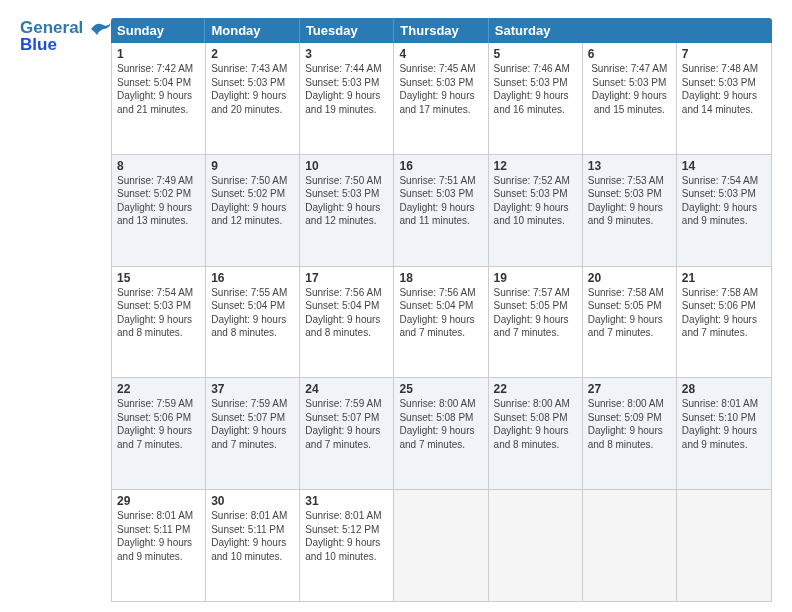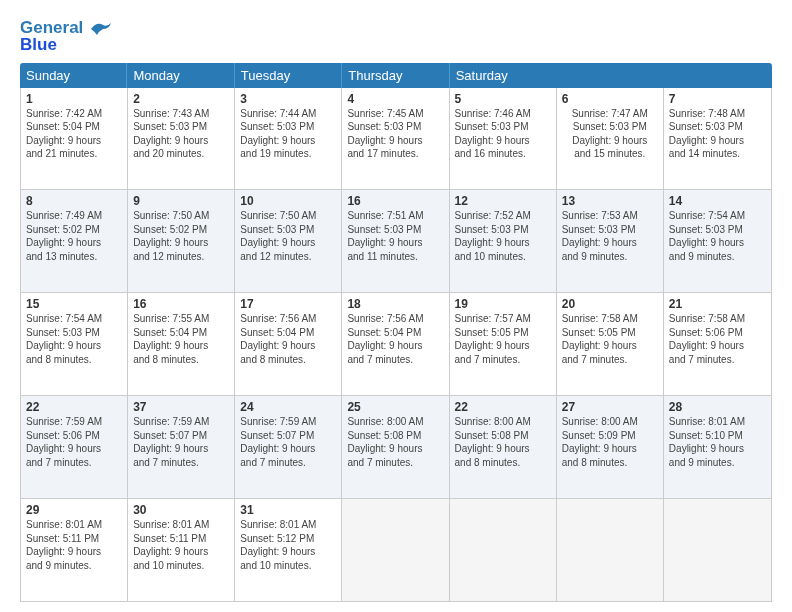--- a/index.html
+++ b/index.html
@@ -8,21 +8,21 @@
       background: #fff;
       width: 792px;
       height: 612px;
       overflow: hidden;
     }
     .page {
       width: 792px;
       height: 612px;
       padding: 18px 20px 10px 20px;
       display: flex;
-      flex-direction: column;
+      flex-direction: row;
     }
     .header {
       display: flex;
       justify-content: space-between;
       align-items: flex-start;
       margin-bottom: 8px;
     }
     .logo {
       display: flex;
       flex-direction: column;
@@ -48,21 +48,21 @@
       flex-direction: column;
     }
     .cal-header {
       display: grid;
       grid-template-columns: repeat(7, 1fr);
       background: #2a7ab5;
       border-radius: 3px 3px 0 0;
     }
     .cal-header-cell {
       color: #fff;
-      font-weight: normal;
+      font-weight: bold;
       font-size: 13px;
       padding: 5px 6px;
       border-right: 1px solid #4a9ad4;
     }
     .cal-header-cell:last-child { border-right: none; }
     .cal-body {
       flex: 1;
       display: flex;
       flex-direction: column;
       border: 1px solid #ccc;

